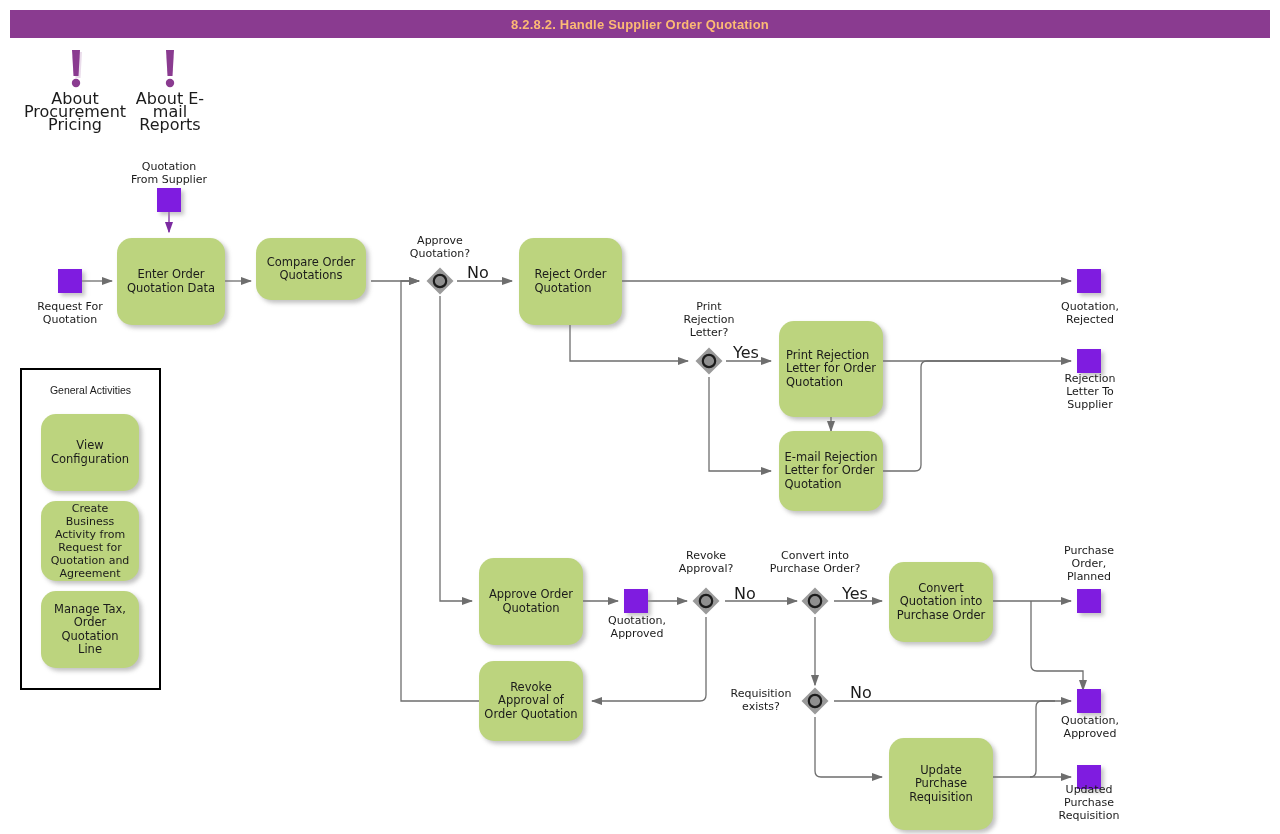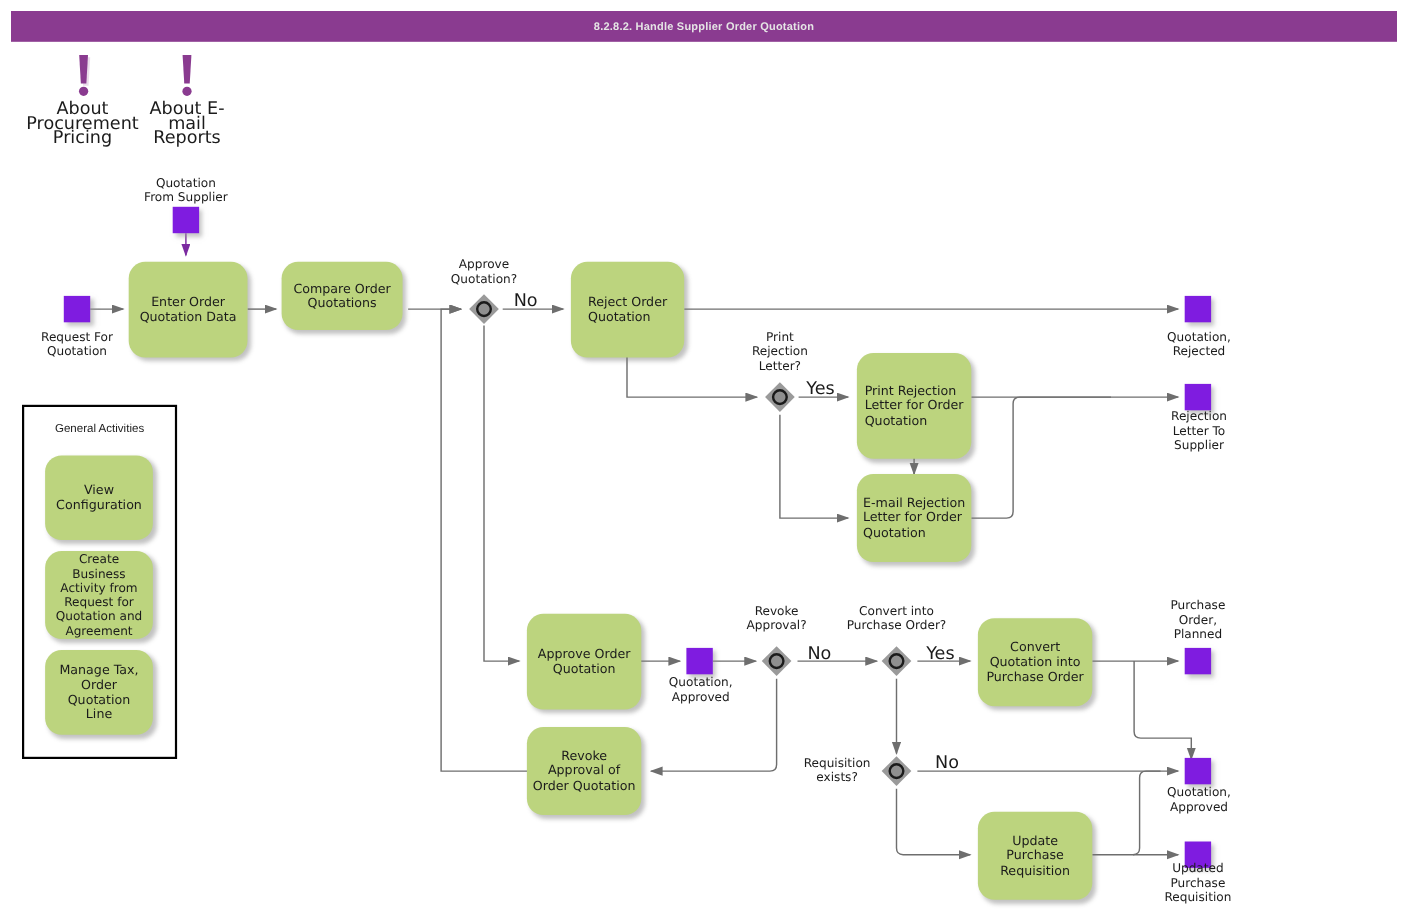--- a/index.html
+++ b/index.html
@@ -2,23 +2,23 @@
 <html><head>
 <meta charset="utf-8">
 <style>
   html,body{margin:0;padding:0;background:#ffffff;}
   body{font-family:"DejaVu Sans", sans-serif;}
   #page{position:relative;width:1280px;height:834px;background:#ffffff;overflow:hidden;}
 
   
   .titlebar{
     position:absolute;left:10px;top:10px;width:1260px;height:28px;
-    background:#8a3b90;color:#e5e5e5;
+    background:#8a3b90;color:#fdba74;
     display:flex;align-items:center;justify-content:center;
-    font-size:10px;font-weight:bold;letter-spacing:.2px;
+    font-size:13px;font-weight:bold;letter-spacing:.2px;
     font-family:"Liberation Sans", sans-serif;
   }
 
   
   #wires{position:absolute;left:0;top:0;width:1280px;height:834px;pointer-events:none;}
 
   
   .task{
     position:absolute;background:#bcd47e;border-radius:15px;
     box-shadow:3px 3px 4px rgba(120,120,120,.45);
@@ -226,21 +226,21 @@
   <div class="task" style="left:479px;top:661px;width:104px;height:80px;">
     <span style="white-space:pre-line;">Revoke
 Approval of
 Order Quotation</span>
   </div>
   <div class="task" style="left:889px;top:562px;width:104px;height:80px;">
     <span style="white-space:pre-line;text-align:center;">Convert
 Quotation into
 Purchase Order</span>
   </div>
-  <div class="task" style="left:889px;top:738px;width:104px;height:80px;">
+  <div class="task" style="left:889px;top:738px;width:104px;height:92px;">
     <span style="white-space:pre-line;">Update Purchase
 Requisition</span>
   </div>
 
   <div class="gw" style="left:425px;top:266px;">
     <svg width="30" height="30" viewBox="0 0 30 30">
       <path d="M15,1.5 L28.5,15 L15,28.5 L1.5,15 Z" fill="#9a9a9a"></path>
       <circle cx="15" cy="15" r="6.2" fill="#8f8f8f" stroke="#1b1b1b" stroke-width="2.2"></circle>
     </svg>
   </div>

